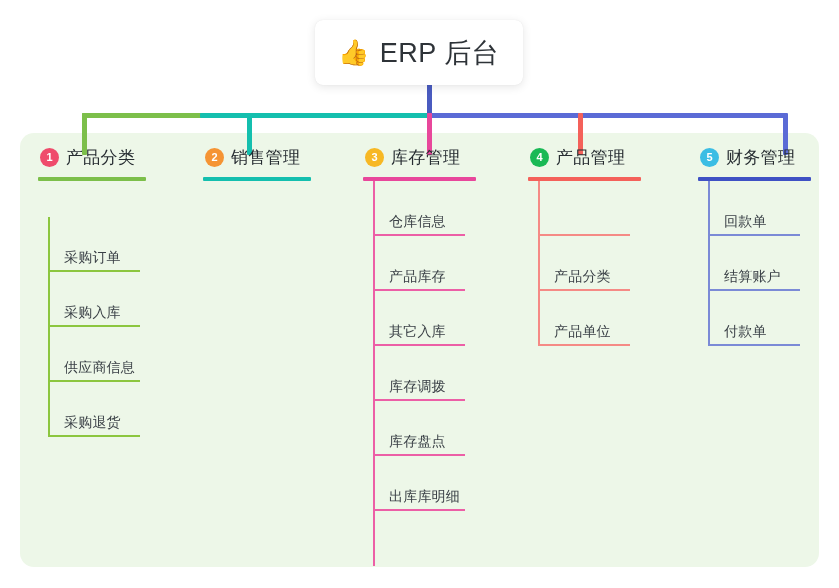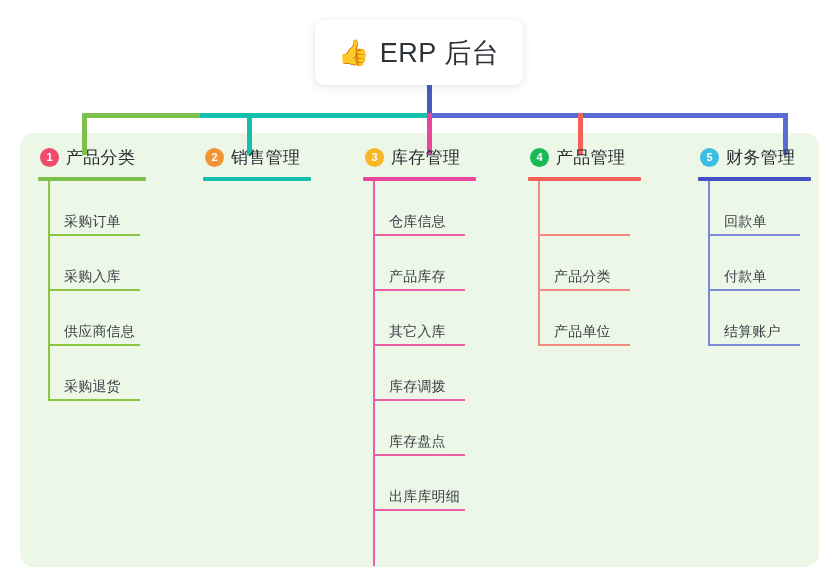--- a/index.html
+++ b/index.html
@@ -185,21 +185,21 @@
 <div class="conn" id="drop-3"></div>
 <div class="conn" id="drop-4"></div>
 <div class="conn" id="drop-5"></div>
 
 <div class="column" id="col-0">
     <div class="col-header">
       <span class="badge" style="background: rgb(239, 75, 107);">1</span>
       <span class="col-title">产品分类</span>
     </div>
     <div class="col-rule" style="background: rgb(124, 191, 74);"></div>
-    <div class="leaf-list" style="color: rgb(140, 198, 63);">
+    <div class="leaf-list" style="color: rgb(140, 198, 63); margin-top: 36px;">
       <div class="spine" style="height: 220px;"></div>
       <div class="leaf">
         <span class="leaf-label">采购订单</span>
         <div class="leaf-rule" style="background: rgb(140, 198, 63);"></div>
       </div>
       <div class="leaf">
         <span class="leaf-label">采购入库</span>
         <div class="leaf-rule" style="background: rgb(140, 198, 63);"></div>
       </div>
       <div class="leaf">
@@ -280,21 +280,21 @@
       <span class="col-title">财务管理</span>
     </div>
     <div class="col-rule" style="background: rgb(63, 81, 196);"></div>
     <div class="leaf-list" style="color: rgb(123, 138, 214);">
       <div class="spine" style="height: 165px;"></div>
       <div class="leaf">
         <span class="leaf-label">回款单</span>
         <div class="leaf-rule" style="background: rgb(123, 138, 214);"></div>
       </div>
       <div class="leaf">
+        <span class="leaf-label">结算账户</span>
+        <div class="leaf-rule" style="background: rgb(123, 138, 214);"></div>
+      </div>
+      <div class="leaf">
         <span class="leaf-label">付款单</span>
         <div class="leaf-rule" style="background: rgb(123, 138, 214);"></div>
       </div>
-      <div class="leaf">
-        <span class="leaf-label">结算账户</span>
-        <div class="leaf-rule" style="background: rgb(123, 138, 214);"></div>
-      </div>
     </div>
   </div>
 
 </body></html>

